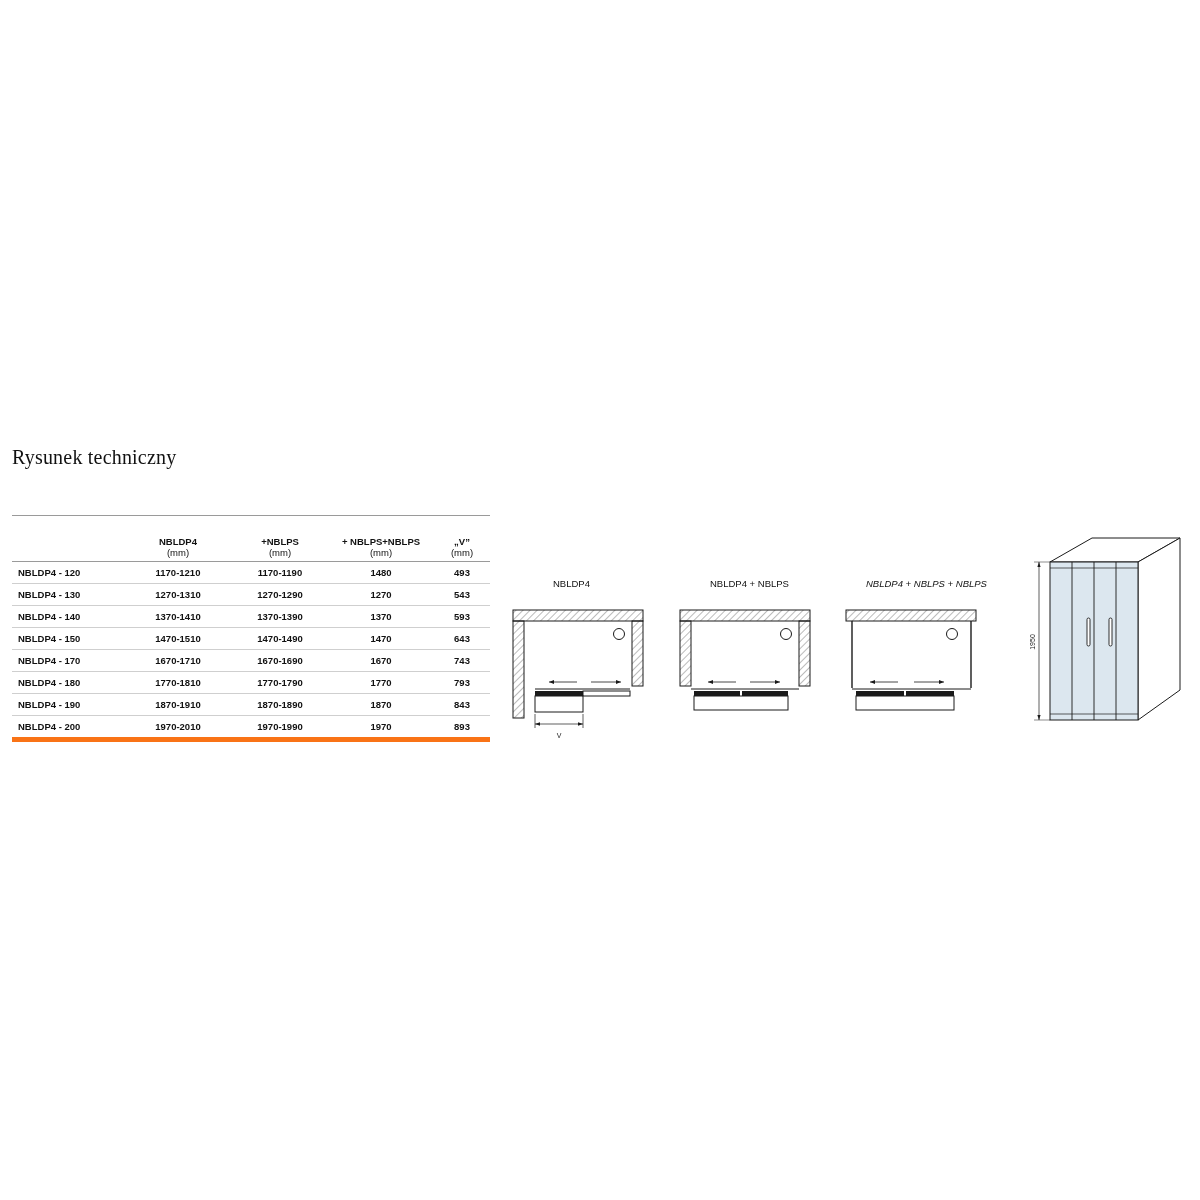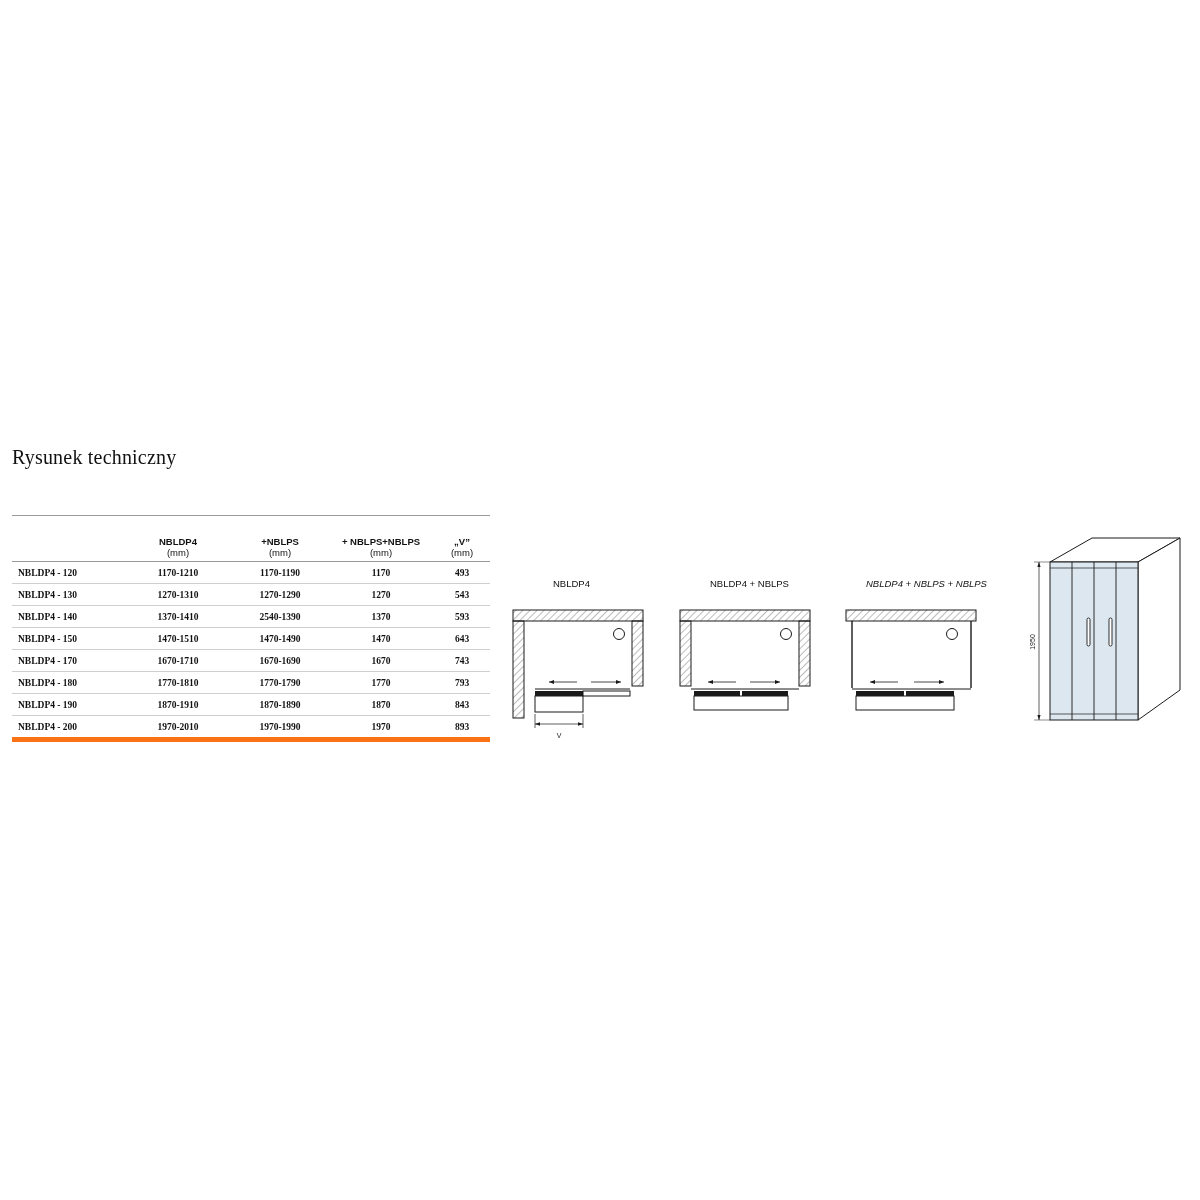--- a/index.html
+++ b/index.html
@@ -57,21 +57,20 @@
     font-weight: normal;
   }
   #spec-table thead th.corner {
     border-top: 1px solid #9a9a9a;
   }
   #spec-table tbody td {
     height: 21px;
     text-align: center;
     vertical-align: middle;
     border-bottom: 1px solid #cfcfcf;
-    font-family: Liberation Serif, serif;
   }
   #spec-table tbody tr:last-child td {
     border-bottom: 5px solid #f97316;
   }
   #spec-table tbody td.name {
     text-align: left;
     padding-left: 6px;
   }
   .col-name  { width: 112px; }
   .col-a     { width: 108px; }
@@ -131,34 +130,34 @@
         <span>„V”</span>
         <span class="unit">(mm)</span>
       </th>
     </tr>
   </thead>
   <tbody>
     <tr>
       <td class="name">NBLDP4 - 120</td>
       <td>1170-1210</td>
       <td>1170-1190</td>
-      <td>1170</td>
+      <td>1480</td>
       <td>493</td>
     </tr>
     <tr>
       <td class="name">NBLDP4 - 130</td>
       <td>1270-1310</td>
       <td>1270-1290</td>
       <td>1270</td>
       <td>543</td>
     </tr>
     <tr>
       <td class="name">NBLDP4 - 140</td>
       <td>1370-1410</td>
-      <td>2540-1390</td>
+      <td>1370-1390</td>
       <td>1370</td>
       <td>593</td>
     </tr>
     <tr>
       <td class="name">NBLDP4 - 150</td>
       <td>1470-1510</td>
       <td>1470-1490</td>
       <td>1470</td>
       <td>643</td>
     </tr>

